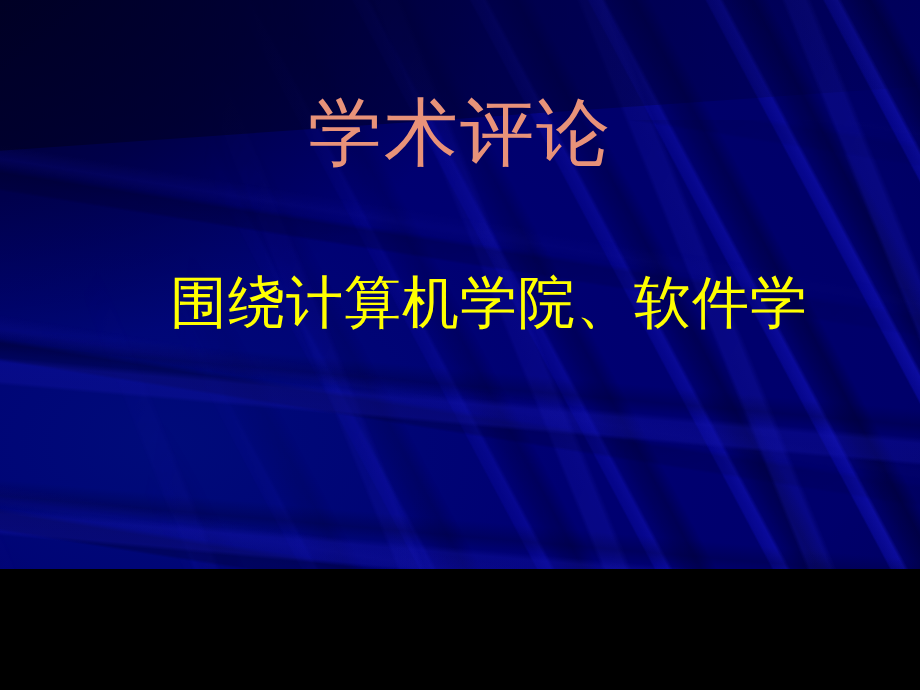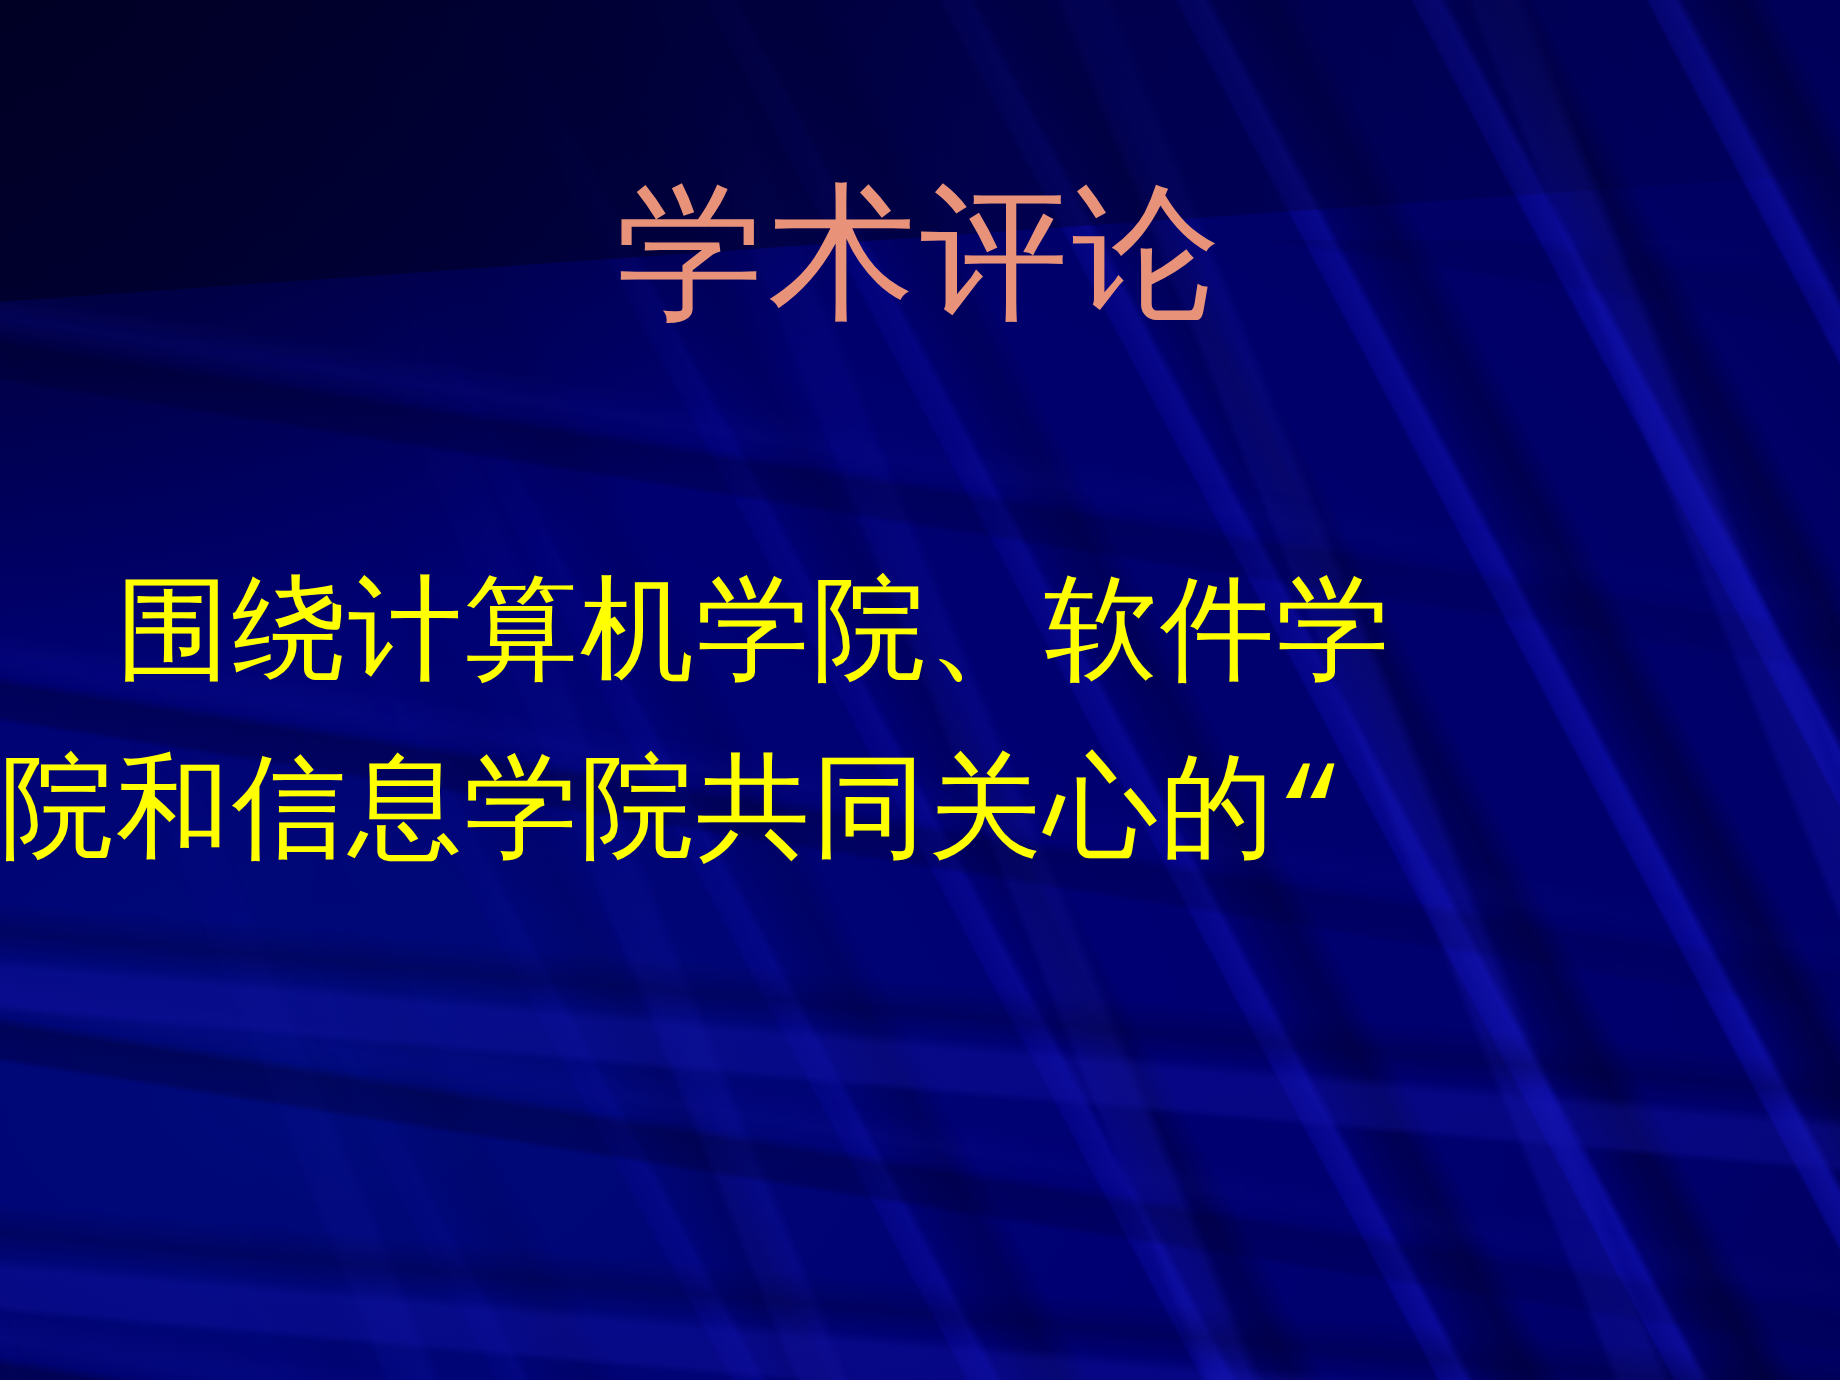--- a/index.html
+++ b/index.html
@@ -4,24 +4,24 @@
 <style>
   html, body {
     margin: 0;
     padding: 0;
     background: #000;
   }
 
   #slide {
     position: relative;
     width: 920px;
-    height: 690px;
+    height: 569px;
     overflow: hidden;
     background: #00008c;
-    font-family: Liberation Mono, monospace;
+    font-family: Liberation Sans, sans-serif;
   }
 
   
 
   .bg-base {
     position: absolute;
     inset: 0;
     background:
       radial-gradient(ellipse 900px 600px at 18% 78%, #000b7a 0%, #000072 45%, #000066 100%),
       linear-gradient(160deg, #00005c 0%, #000080 35%, #000090 65%, #000080 100%);
@@ -150,24 +150,24 @@
     text-align: center;
     font-size: 74px;
     line-height: 1.0;
     letter-spacing: 2px;
     color: #e89279;
     white-space: nowrap;
   }
 
   .body-block {
     position: absolute;
-    top: 276px;
+    top: 258px;
     left: 0;
     width: 920px;
-    text-align: left;
+    text-align: center;
   }
 
   .body-line {
     font-size: 57px;
     line-height: 89px;
     letter-spacing: 1px;
     color: #ffff00;
     white-space: pre;
   }
 
@@ -188,17 +188,16 @@
   <div class="bg-bands-bottom"></div>
   <div class="bg-slab-top"></div>
   <div class="bg-vignette"></div>
 
   <div class="content">
 
     <div class="slide-title">学术评论</div>
 
     <div class="body-block">
       <div class="body-line indented">　围绕计算机学院、软件学</div>
-      <div class="body-line">院和信息学院共同关心的“</div>
     </div>
 
   </div>
 </div>
 
 </body></html>

